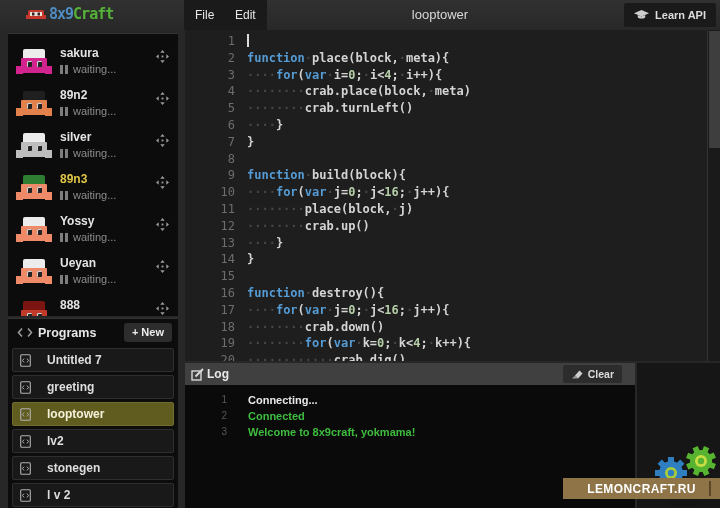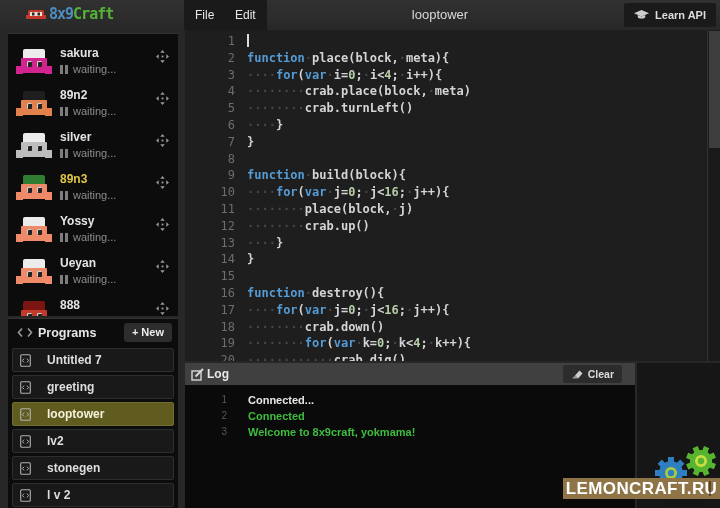--- a/index.html
+++ b/index.html
@@ -86,21 +86,21 @@
   .log-body { padding-top:7px; }
   .log-row { display:flex; height:16px; line-height:16px; }
   .log-num { width:42px; text-align:right; color:#575757; font-size:10px; flex:none; }
   .log-text { padding-left:21px; font-size:11px; font-weight:bold; }
   .log-right-strip { position:absolute; left:637px; top:363px; width:83px; height:145px; background:#161616; }
 
   
   .gears { position:absolute; left:643px; top:438px; }
   .wm-bar { position:absolute; left:563px; top:478px; width:157px; height:21px;
             background:var(--watermark_bg); display:flex; align-items:center; }
-  .wm-text { width:100%; text-align:center; color:#ffffff; font-size:17px; font-weight:bold; letter-spacing:0.4px; }
+  .wm-text { width:100%; text-align:center; color:#ffffff; font-size:12px; font-weight:bold; letter-spacing:0.4px; }
   .wm-caret { position:absolute; right:9px; top:3px; width:2px; height:15px; background:rgba(35,25,5,0.5); }
   .wm-fineprint { position:absolute; left:666px; top:500px; width:36px; height:6px; background:#141414; }
 </style>
 </head>
 <body>
 
 <div class="topbar">
   <div class="logo">
     <svg width="20" height="14" viewBox="0 0 20 14">
       <rect x="0" y="8" width="3" height="4" fill="#c5372b"></rect>
@@ -467,21 +467,21 @@
       <svg width="12" height="10" viewBox="0 0 12 10">
         <polygon points="4,6.5 8.5,1.5 11.5,4.5 7,9.5" fill="#cfcfcf"></polygon>
         <polygon points="1,9.5 4,6.5 7,9.5" fill="#9a9a9a"></polygon>
       </svg>
       <span>Clear</span>
     </span>
   </div>
   <div class="log-body" id="log-body">
       <div class="log-row">
     <span class="log-num">1</span>
-    <span class="log-text" style="color: rgb(232, 232, 232);">Connected...</span>
+    <span class="log-text" style="color: rgb(232, 232, 232);">Connecting...</span>
   </div>
       <div class="log-row">
     <span class="log-num">2</span>
     <span class="log-text" style="color: rgb(62, 189, 62);">Connected</span>
   </div>
       <div class="log-row">
     <span class="log-num">3</span>
     <span class="log-text" style="color: rgb(62, 189, 62);">Welcome to 8x9craft, yokmama!</span>
   </div>
     </div>

